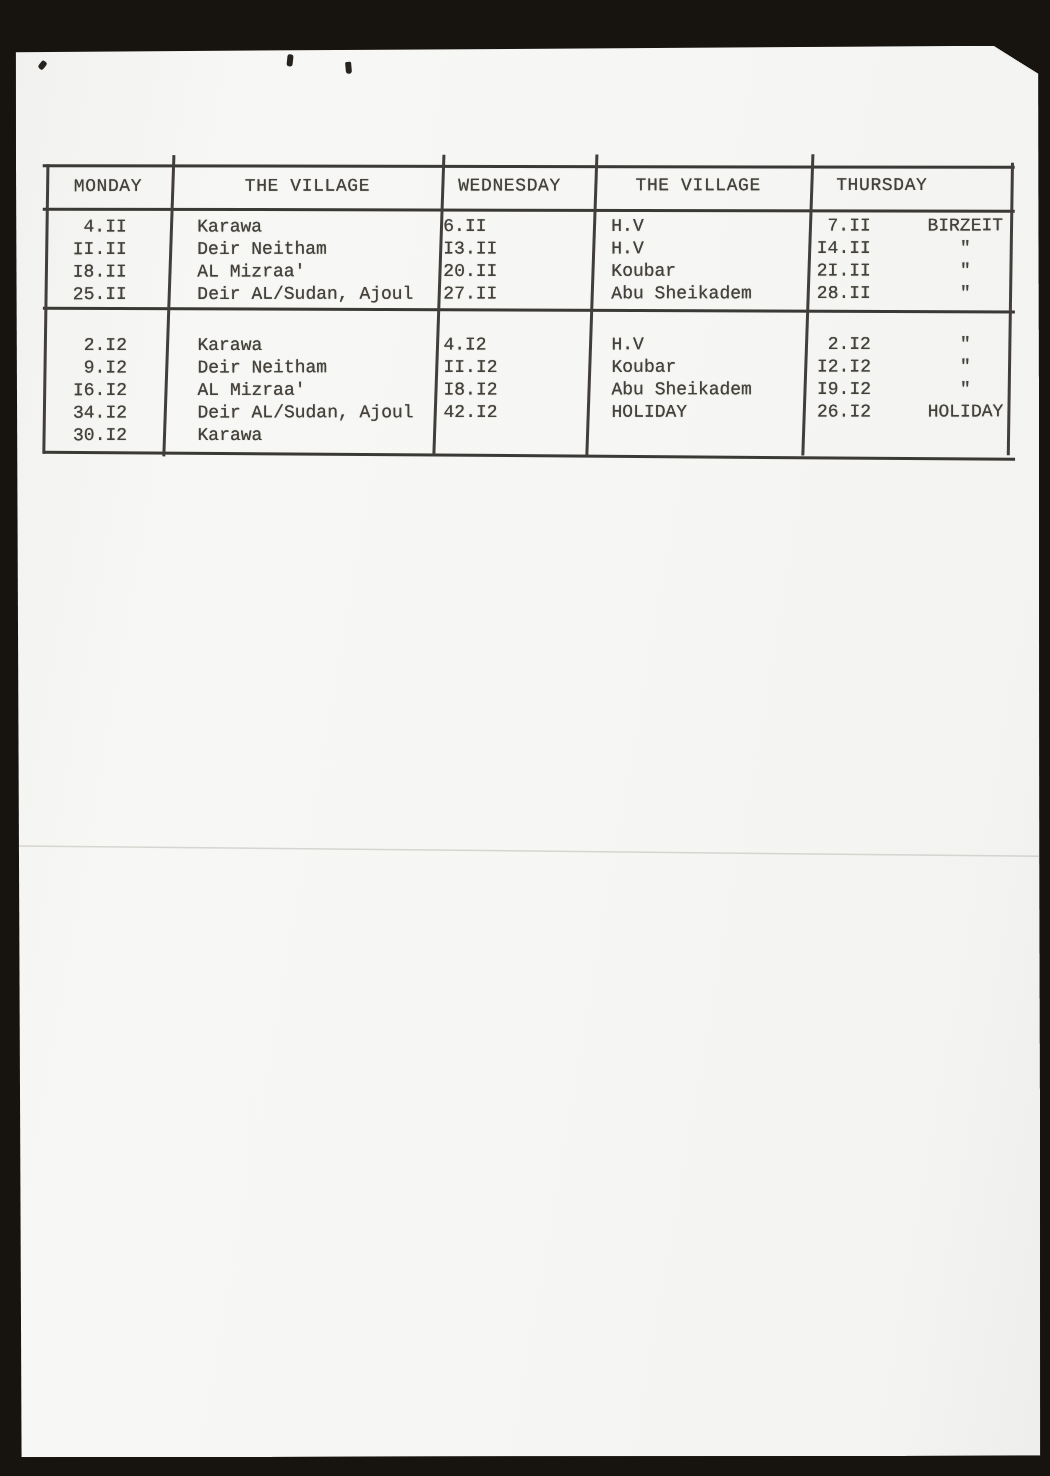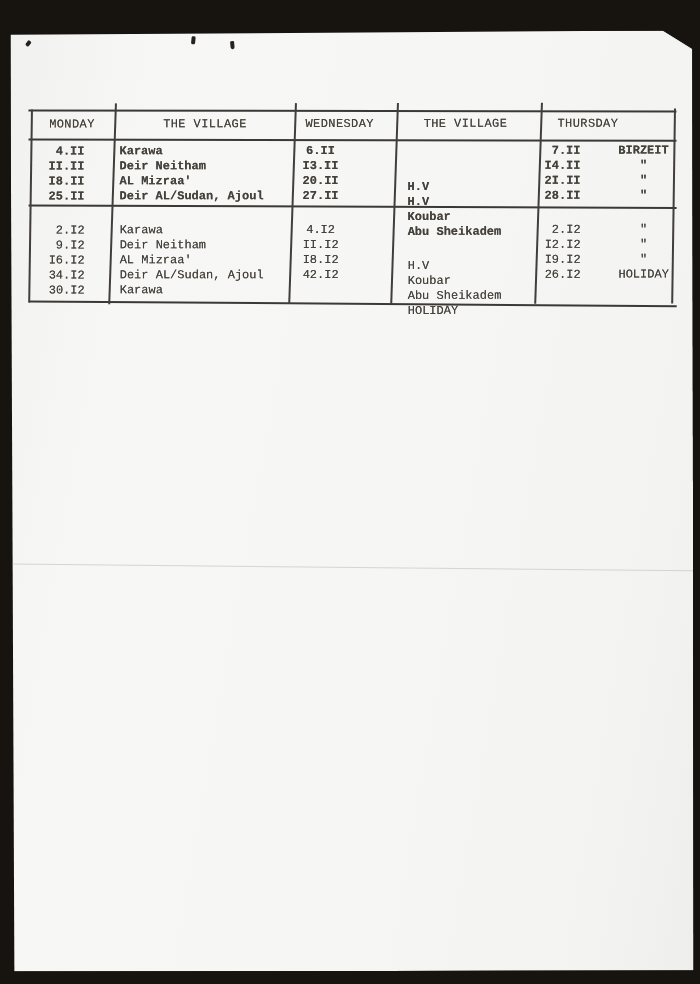--- a/index.html
+++ b/index.html
@@ -46,26 +46,26 @@
   .vl-3{left:364px;}
   .vl-4{left:508px;}
   .vl-5{left:643px;top:0;height:195px;transform:rotate(0.9deg);}
   .grid-row{display:grid;grid-template-columns:85px 181px 98px 144px 137px;height:15px;line-height:15px;white-space:pre;}
   .head-row{position:absolute;top:0;left:0;width:645px;height:29px;display:grid;
     grid-template-columns:85px 181px 98px 144px 137px;align-items:center;letter-spacing:0.4px;}
   .hc{text-align:center;}
   .hl3{text-align:left;padding-left:10px;}
   .hl5{text-align:left;padding-left:20px;}
   .block{position:absolute;left:0;width:645px;}
-  .block-nov{top:29px;padding-top:6px;font-weight:bold;}
+  .block-nov{top:29px;padding-top:6px;}
   .block-dec{top:95px;padding-top:19px;}
   .cd1{text-align:right;padding-right:30px;}
-  .cv1{padding-left:5px;}
-  .cd2{text-align:center;padding-right:48px;}
-  .cv2{padding-left:14px;margin-top:36px;}
+  .cv1{padding-left:17px;}
+  .cd2{text-align:left;padding-right:48px;}
+  .cv2{padding-left:14px;}
   .c5{display:grid;grid-template-columns:43px 94px;gap:16px;}
   .thu-d{text-align:right;}
   .thu-p{text-align:center;}
 </style>
 </head>
 <body>
 
 <div class="paper">
   <div class="corner-fold"></div>
   <div class="ink-mark mark-1"></div>

